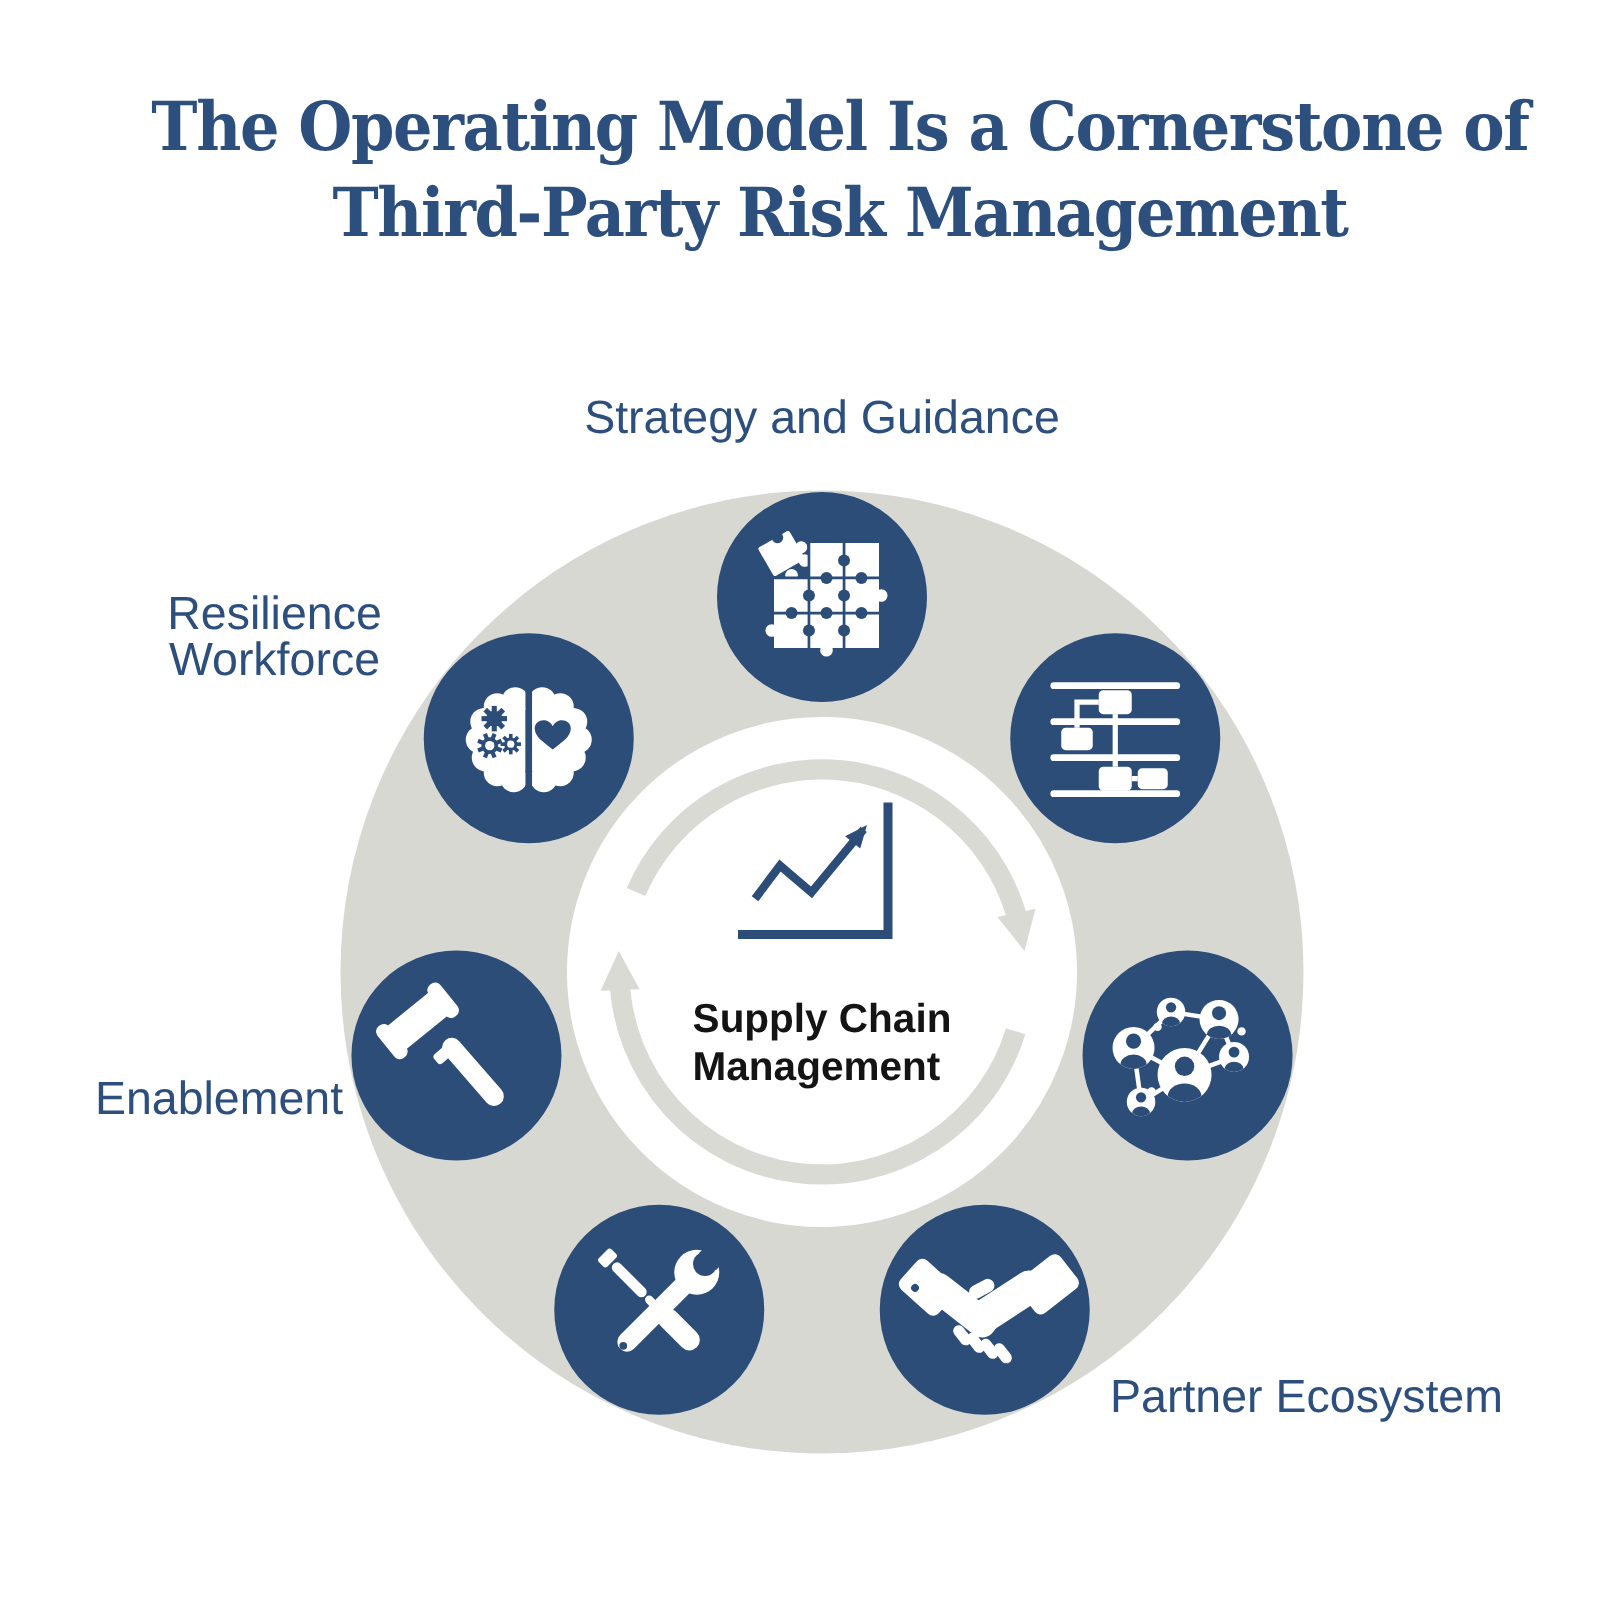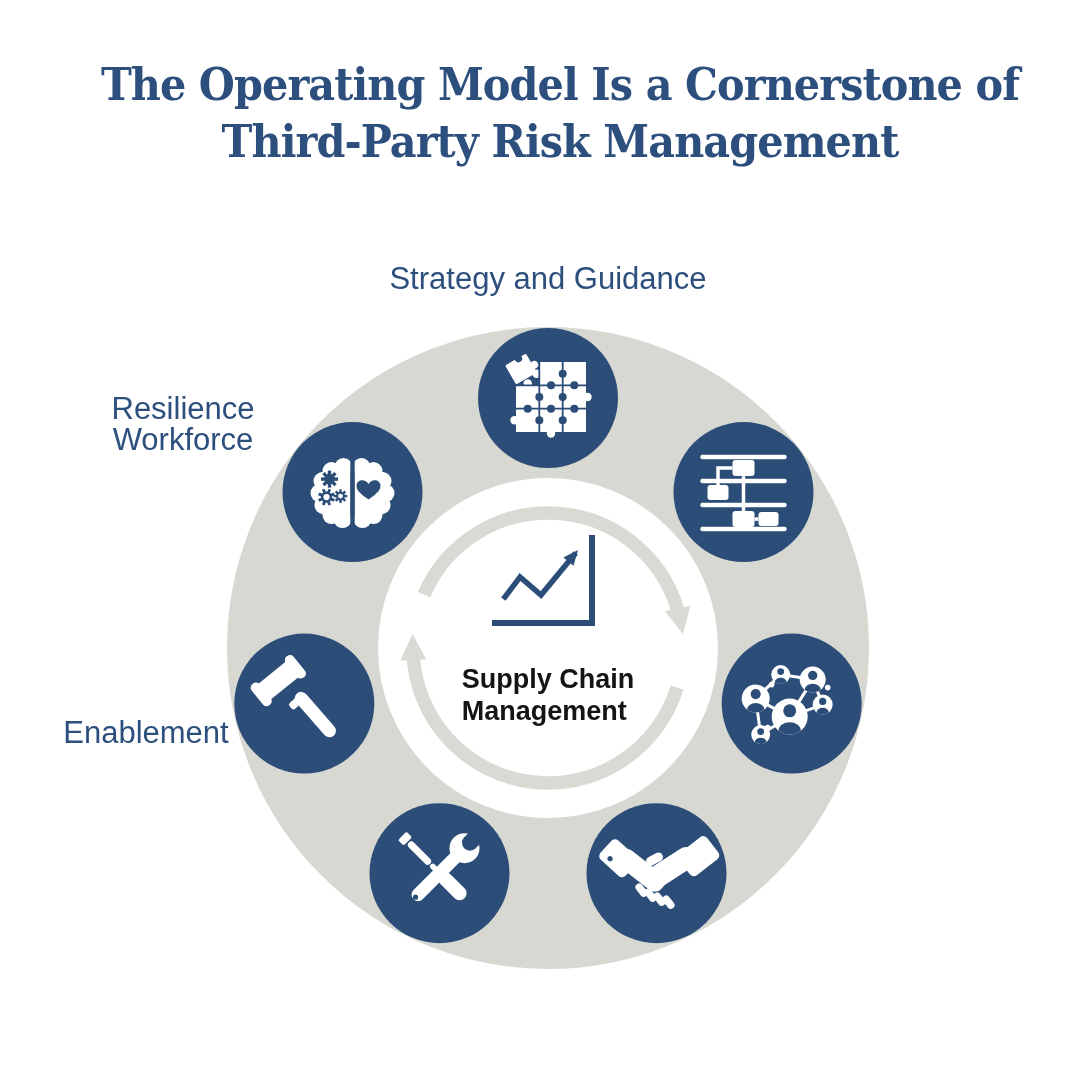--- a/index.html
+++ b/index.html
@@ -275,20 +275,23 @@
   </svg>
 
   <div class="hub-label">
     <span class="lbl-line">Supply Chain</span>
     <span class="lbl-line">Management</span>
   </div>
 
   <div class="spoke-label" style="left:528px;top:278px;">
     <span class="lbl-line">Strategy and Guidance</span>
   </div>
+  <div class="spoke-label" style="left:851px;top:931px;">
+    <span class="lbl-line">Partner Ecosystem</span>
+  </div>
   <div class="spoke-label" style="left:126px;top:732px;">
     <span class="lbl-line">Enablement</span>
   </div>
   <div class="spoke-label" style="left:163px;top:424px;">
     <span class="lbl-line">Resilience</span>
     <span class="lbl-line">Workforce</span>
   </div>
 
 </div>
 

